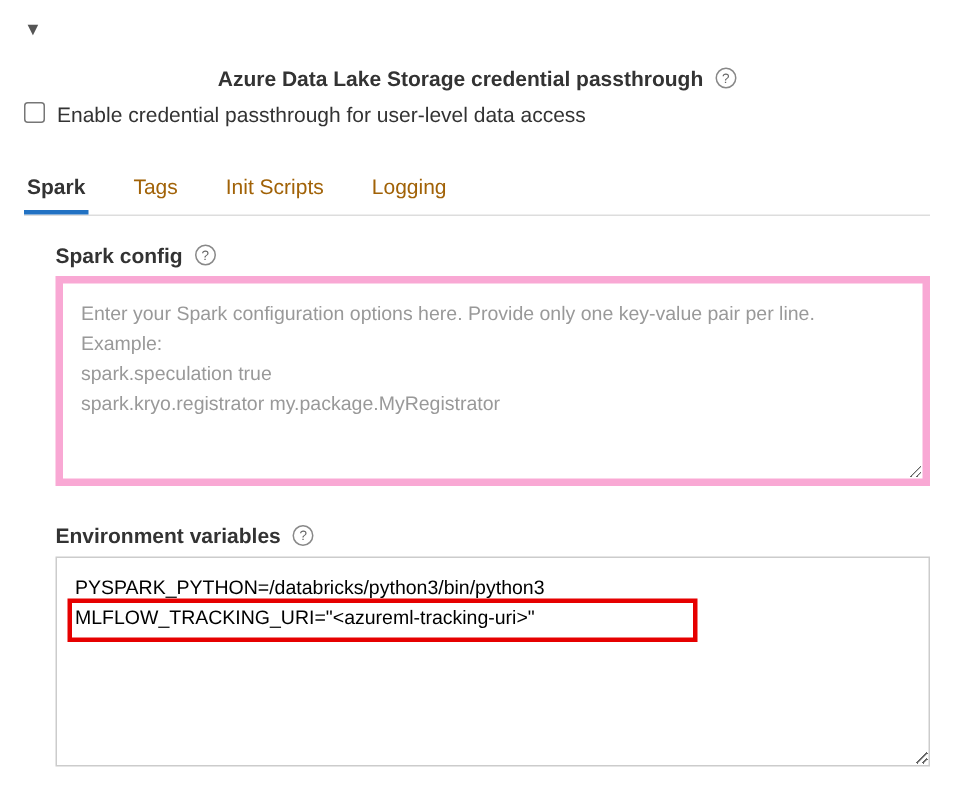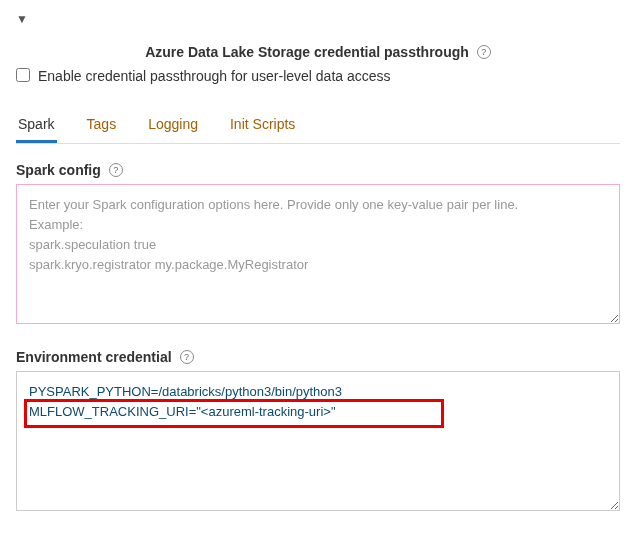--- a/index.html
+++ b/index.html
@@ -5,28 +5,28 @@
     * { box-sizing: border-box; margin: 0; padding: 0; }
     body { font-family: "Segoe UI", Arial, sans-serif; font-size: 14px; color: #333; padding: 12px 16px; width: 636px; }
     .section-header { display: flex; align-items: center; font-size: 17px; color: #434343; margin-bottom: 18px; cursor: pointer; }
     .section-header .caret { margin-right: 8px; font-size: 12px; color: #555; }
     .subhead { display: flex; align-items: center; font-weight: 600; font-size: 14px; color: #333; margin-bottom: 8px; justify-content: center; }
     .help-icon { display: inline-flex; align-items: center; justify-content: center; width: 14px; height: 14px; border: 1px solid #888; border-radius: 50%; font-size: 9px; color: #666; margin-left: 8px; cursor: default; font-weight: normal; }
     .checkbox-row { display: flex; align-items: flex-start; font-size: 14px; color: #333; margin-bottom: 24px; }
     .checkbox-row input { margin-right: 8px; width: 14px; height: 14px; }
     .tabs { display: flex; border-bottom: 1px solid #ddd; margin-bottom: 18px; }
     .tab { padding: 8px 2px; margin-right: 28px; font-size: 14px; color: #a16207; cursor: pointer; border-bottom: 3px solid transparent; }
-    .tab.active { color: #333; font-weight: 400; border-bottom-color: #2272c3; }
+    .tab.active { color: #333; font-weight: 700; border-bottom-color: #2272c3; }
     .field-label { display: flex; align-items: center; font-weight: 600; font-size: 14px; color: #333; margin-bottom: 6px; }
-    textarea.spark-config { width: 100%; height: 140px; border: 1px solid #f9a8d4; padding: 10px 12px; font-size: 13px; font-family: "Segoe UI", Arial, sans-serif; line-height: 1.55; color: #333; resize: both; outline: none; }
+    textarea.spark-config { width: 100%; height: 140px; border: 5px solid #f9a8d4; padding: 10px 12px; font-size: 13px; font-family: "Segoe UI", Arial, sans-serif; line-height: 1.55; color: #333; resize: both; outline: none; }
     textarea.spark-config::placeholder { color: #999; }
     .env-wrap { position: relative; }
-    textarea.env-vars { width: 100%; height: 140px; border: 1px solid #ccc; padding: 10px 12px; font-size: 13px; font-family: "Segoe UI", Arial, sans-serif; line-height: 1.55; color: #0c4a6e; resize: both; outline: none; }
+    textarea.env-vars { width: 100%; height: 140px; border: 1px solid #ccc; padding: 10px 12px; font-size: 13px; font-family: "Segoe UI", Arial, sans-serif; line-height: 1.55; color: #000000; resize: both; outline: none; }
     .highlight-box { position: absolute; border: 3px solid #e60000; pointer-events: none; left: 8px; top: 28px; width: 420px; height: 29px; }
-    .group { margin-bottom: 22px; }
+    .group { margin-bottom: 22px; margin-left: 21px; }
   </style>
 </head>
 <body>
 
 <div class="section-header">
   <span class="caret">▼</span>
 </div>
 
 <div class="subhead">
   <span>Azure Data Lake Storage credential passthrough</span>
@@ -34,38 +34,38 @@
 </div>
 
 <label class="checkbox-row">
   <input type="checkbox" style="">
   <span>Enable credential passthrough for user-level data access</span>
 </label>
 
 <div class="tabs">
   <div class="tab active"><span>Spark</span></div>
   <div class="tab"><span>Tags</span></div>
+  <div class="tab"><span>Init Scripts</span></div>
   <div class="tab"><span>Logging</span></div>
-  <div class="tab"><span>Init Scripts</span></div>
 </div>
 
 <div class="group">
   <div class="field-label">
     <span>Spark config</span>
     <span class="help-icon">?</span>
   </div>
   <textarea class="spark-config" placeholder="Enter your Spark configuration options here. Provide only one key-value pair per line.
 Example:
 spark.speculation true
 spark.kryo.registrator my.package.MyRegistrator" style=""></textarea>
 </div>
 
 <div class="group">
   <div class="field-label">
-    <span>Environment credential</span>
+    <span>Environment variables</span>
     <span class="help-icon">?</span>
   </div>
   <div class="env-wrap">
     <textarea class="env-vars" style="">PYSPARK_PYTHON=/databricks/python3/bin/python3
 MLFLOW_TRACKING_URI="&lt;azureml-tracking-uri&gt;"</textarea>
     <div class="highlight-box"></div>
   </div>
 </div>
 
 </body></html>

